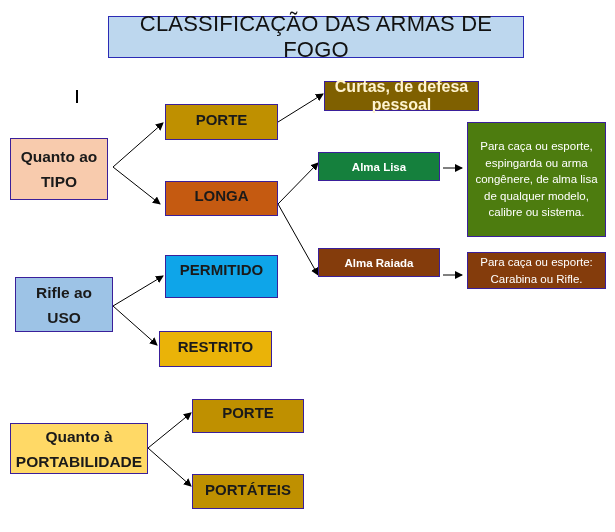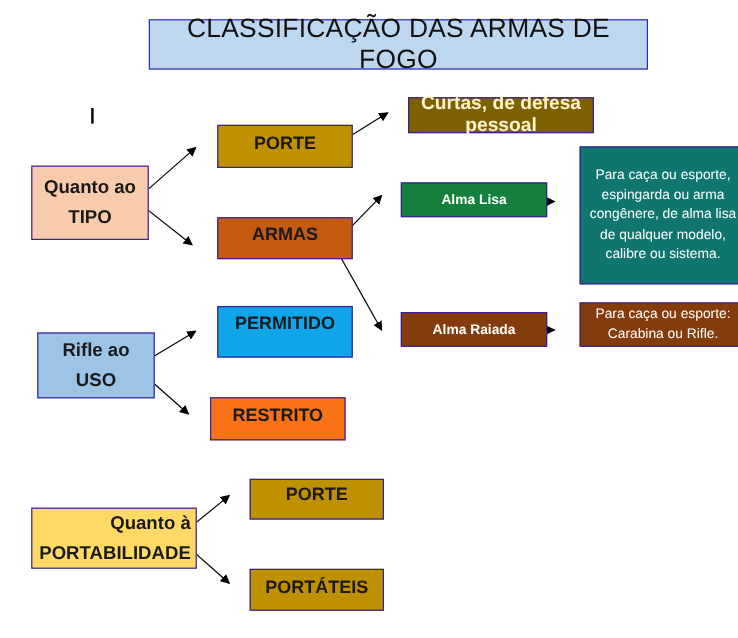--- a/index.html
+++ b/index.html
@@ -1,17 +1,17 @@
 <!DOCTYPE html>
 <html><head>
   <meta charset="utf-8">
   <style>
     html, body { margin:0; padding:0; background:#ffffff; }
     body { width:615px; height:532px; position:relative; overflow:hidden; font-family:"Liberation Sans", "DejaVu Sans", sans-serif; }
-    .box { position:absolute; box-sizing:border-box; border:1.5px solid #3a1f9a; display:flex; align-items:center; justify-content:center; text-align:center; font-weight:bold;margin-left:16px; }
+    .box { position:absolute; box-sizing:border-box; border:1.5px solid #3a1f9a; display:flex; align-items:center; justify-content:center; text-align:center; font-weight:bold; }
     .title { left:108px; top:16px; width:416px; height:42px; background:#bdd7ee; border-color:#2b2bb5; font-weight:normal; font-size:22px; color:#111; letter-spacing:0.2px; }
     .cat { font-size:15.5px; line-height:25px; color:#1a1a1a; }
     .lvl2 { font-size:15px; color:#1a1a1a; align-items:flex-start; padding-top:6px; }
     .lvl3 { font-size:11.5px; color:#ffffff; }
     .desc { font-size:11.5px; line-height:16.5px; color:#ffffff; font-weight:normal; padding:2px 4px; }
     svg.lines { position:absolute; left:0; top:0; }
     .cursor { position:absolute; left:76px; top:90px; width:2px; height:13px; background:#000; }
   </style>
 </head>
 <body>
@@ -37,26 +37,26 @@
   <line x1="148" y1="448" x2="191" y2="413" stroke="#000" stroke-width="1" marker-end="url(#ah)"></line>
   <line x1="148" y1="448" x2="191" y2="486" stroke="#000" stroke-width="1" marker-end="url(#ah)"></line>
 </svg>
 
 <div class="cursor"></div>
 
 <div class="box title">CLASSIFICAÇÃO DAS ARMAS DE FOGO</div>
 
 <div class="box cat" style="left:10px; top:138px; width:98px; height:62px; background:#f8cbad; padding:12px 6px;">Quanto ao TIPO</div>
 <div class="box lvl2" style="left:165px; top:104px; width:113px; height:36px; background:#bf9000;">PORTE</div>
-<div class="box lvl2" style="left:165px; top:181px; width:113px; height:35px; background:#c55a11; padding-top:5px;">ARMAS</div>
+<div class="box lvl2" style="left:165px; top:181px; width:113px; height:35px; background:#c55a11; padding-top:5px;">LONGA</div>
 <div class="box lvl3" style="left:324px; top:81px; width:155px; height:30px; background:#7f6000; color:#fff4d0; font-size:16px;">Curtas, de defesa pessoal</div>
 <div class="box lvl3" style="left:318px; top:152px; width:122px; height:29px; background:#15803d;">Alma Lisa</div>
-<div class="box lvl3" style="left:318px; top:260px; width:122px; height:29px; background:#843c0c;">Alma Raiada</div>
-<div class="box desc" style="left:467px; top:122px; width:139px; height:115px; background:#0f766e;">Para caça ou esporte, espingarda ou arma congênere, de alma lisa de qualquer modelo, calibre ou sistema.</div>
+<div class="box lvl3" style="left:318px; top:248px; width:122px; height:29px; background:#843c0c;">Alma Raiada</div>
+<div class="box desc" style="left:467px; top:122px; width:139px; height:115px; background:#4d7c0f;">Para caça ou esporte, espingarda ou arma congênere, de alma lisa de qualquer modelo, calibre ou sistema.</div>
 <div class="box desc" style="left:467px; top:252px; width:139px; height:37px; background:#843c0c;">Para caça ou esporte: Carabina ou Rifle.</div>
 
 <div class="box cat" style="left:15px; top:277px; width:98px; height:55px; background:#9dc3e6; padding:0 6px;">Rifle ao USO</div>
 <div class="box lvl2" style="left:165px; top:255px; width:113px; height:43px; background:#0ea5e9; padding-top:5px;">PERMITIDO</div>
-<div class="box lvl2" style="left:159px; top:331px; width:113px; height:36px; background:#f97316; padding-top:6px;">RESTRITO</div>
+<div class="box lvl2" style="left:159px; top:331px; width:113px; height:36px; background:#eab308; padding-top:6px;">RESTRITO</div>
 
-<div class="box cat" style="left:10px; top:423px; width:138px; height:51px; background:#ffd966; padding:4px 4px;text-align:right;">Quanto à PORTABILIDADE</div>
+<div class="box cat" style="left:10px; top:423px; width:138px; height:51px; background:#ffd966; padding:4px 4px;">Quanto à PORTABILIDADE</div>
 <div class="box lvl2" style="left:192px; top:399px; width:112px; height:34px; background:#bf9000; padding-top:4px;">PORTE</div>
 <div class="box lvl2" style="left:192px; top:474px; width:112px; height:35px; background:#bf9000; padding-top:6px;text-align:right;">PORTÁTEIS</div>
 
 </body></html>

